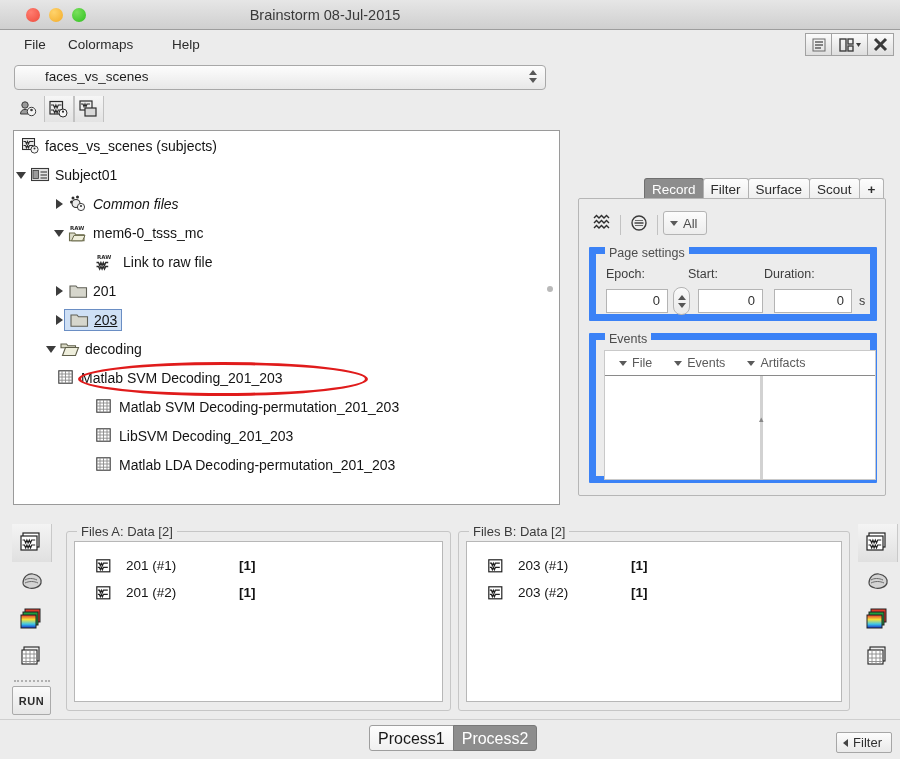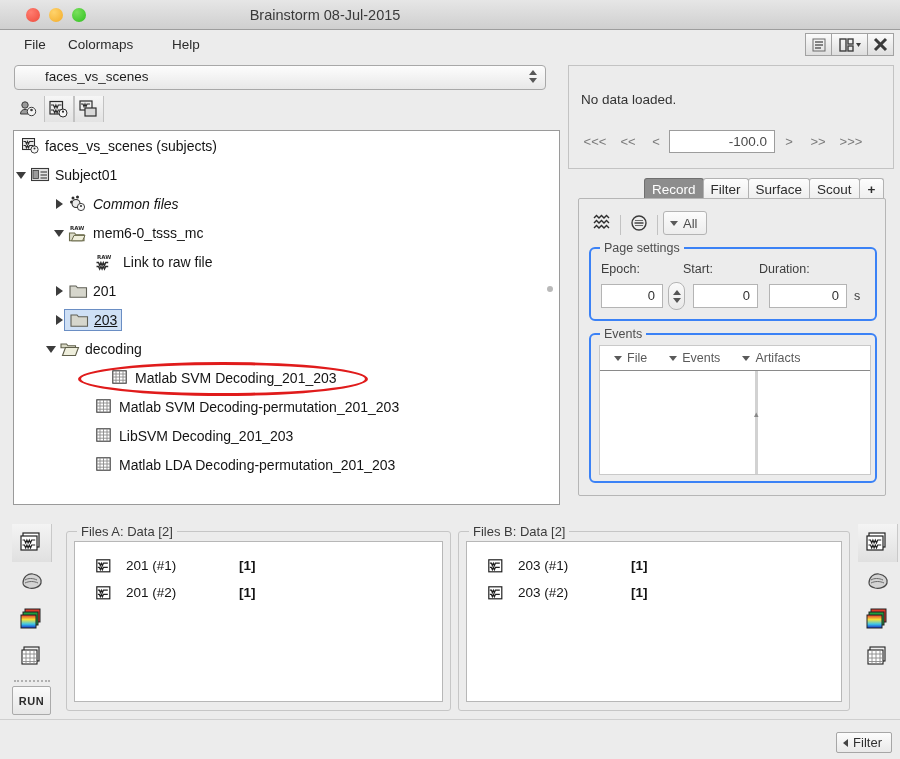--- a/index.html
+++ b/index.html
@@ -188,21 +188,21 @@
     background: linear-gradient(to bottom,#fcfcfc,#ededed);
     border: 1px solid #b4b4b4; border-radius: 3px;
     display: flex; align-items: center; gap: 5px;
     font-size: 13px; color: #4d4d4d;
   }
   .mini-dn { width:0;height:0;border-left:4px solid transparent;border-right:4px solid transparent;border-top:5px solid #5a5a5a;}
 
   
   .groupbox {
     position: absolute;
-    border: 2px solid #3b82f6; border-radius: 6px;
+    border: 7px solid #3b82f6; border-radius: 1px;
   }
   .groupbox > .gb-title {
     position: absolute; left: 9px; top: -8px;
     background: #ececec; padding: 0 4px;
     font-size: 12.5px; color: #4d4d4d;
   }
   .page-settings { left: 10px; top: 48px; width: 288px; height: 74px; }
   .events-box    { left: 10px; top: 134px; width: 288px; height: 150px; }
 
   .ps-label { position: absolute; font-size: 12.5px; color: #3d3d3d; top: 13px; }
@@ -488,21 +488,21 @@
       <span class="tw open"></span>
       <span class="ticon">
         <svg width="20" height="16" viewBox="0 0 20 16">
           <path d="M1 3 h5.5 l1.5 1.8 h7.5 v2 h-14.5 z" fill="#d8d8c4" stroke="#5f5f4a" stroke-width="1.1"></path>
           <path d="M2.5 14.5 l3-8 h13 l-3 8 z" fill="#eeeedc" stroke="#5f5f4a" stroke-width="1.1"></path>
         </svg>
       </span>
       <span class="tlabel">decoding</span>
     </div>
 
-    <div class="tree-row" style="padding-left:96px">
+    <div class="tree-row" style="padding-left:42px">
       <span class="ticon">
         <svg width="16" height="15" viewBox="0 0 16 15">
           <rect x="0.8" y="0.8" width="13.4" height="12.4" fill="#ffffff" stroke="#3a3a3a" stroke-width="1.1"></rect>
           <line x1="0.8" y1="4" x2="14.2" y2="4" stroke="#8a8a8a" stroke-width="0.9"></line>
           <line x1="0.8" y1="7" x2="14.2" y2="7" stroke="#8a8a8a" stroke-width="0.9"></line>
           <line x1="0.8" y1="10.2" x2="14.2" y2="10.2" stroke="#8a8a8a" stroke-width="0.9"></line>
           <line x1="4" y1="0.8" x2="4" y2="13.2" stroke="#8a8a8a" stroke-width="0.9"></line>
           <line x1="7.5" y1="0.8" x2="7.5" y2="13.2" stroke="#8a8a8a" stroke-width="0.9"></line>
           <line x1="11" y1="0.8" x2="11" y2="13.2" stroke="#8a8a8a" stroke-width="0.9"></line>
         </svg>
@@ -553,32 +553,20 @@
         </svg>
       </span>
       <span class="tlabel">Matlab LDA Decoding-permutation_201_203</span>
     </div>
 
     <div class="tree-dot"></div>
   </div>
 
   <div class="red-ellipse"></div>
 
-  <div class="nodata-panel">
-    <div class="nodata-text">No data loaded.</div>
-    <div class="nav-row">
-      <div class="nav-btn" style="width:36px">&lt;&lt;&lt;</div>
-      <div class="nav-btn" style="width:30px">&lt;&lt;</div>
-      <div class="nav-btn" style="width:26px">&lt;</div>
-      <div class="time-field">-100.0</div>
-      <div class="nav-btn" style="width:28px">&gt;</div>
-      <div class="nav-btn" style="width:30px">&gt;&gt;</div>
-      <div class="nav-btn" style="width:36px">&gt;&gt;&gt;</div>
-    </div>
-  </div>
 
   <div class="tabstrip">
     <div class="tab active">Record</div>
     <div class="tab">Filter</div>
     <div class="tab">Surface</div>
     <div class="tab">Scout</div>
     <div class="tab plus">+</div>
   </div>
 
   <div class="record-panel">
@@ -789,18 +777,22 @@
         <line x1="2" y1="12" x2="17" y2="12" stroke="#8a8a8a" stroke-width="0.9"></line>
         <line x1="2" y1="15.5" x2="17" y2="15.5" stroke="#8a8a8a" stroke-width="0.9"></line>
         <line x1="6" y1="4" x2="6" y2="18" stroke="#8a8a8a" stroke-width="0.9"></line>
         <line x1="10" y1="4" x2="10" y2="18" stroke="#8a8a8a" stroke-width="0.9"></line>
         <line x1="14" y1="4" x2="14" y2="18" stroke="#8a8a8a" stroke-width="0.9"></line>
       </svg>
     </div>
   </div>
 
   <div class="bottom-strip"></div>
+  <div class="proc-tabs">
+    <div class="ptab">Process1</div>
+    <div class="ptab sel">Process2</div>
+  </div>
   <div class="filter-btn">
     <span class="mini-lf"></span>
     <span>Filter</span>
   </div>
 
 </div>
 
 </body></html>

